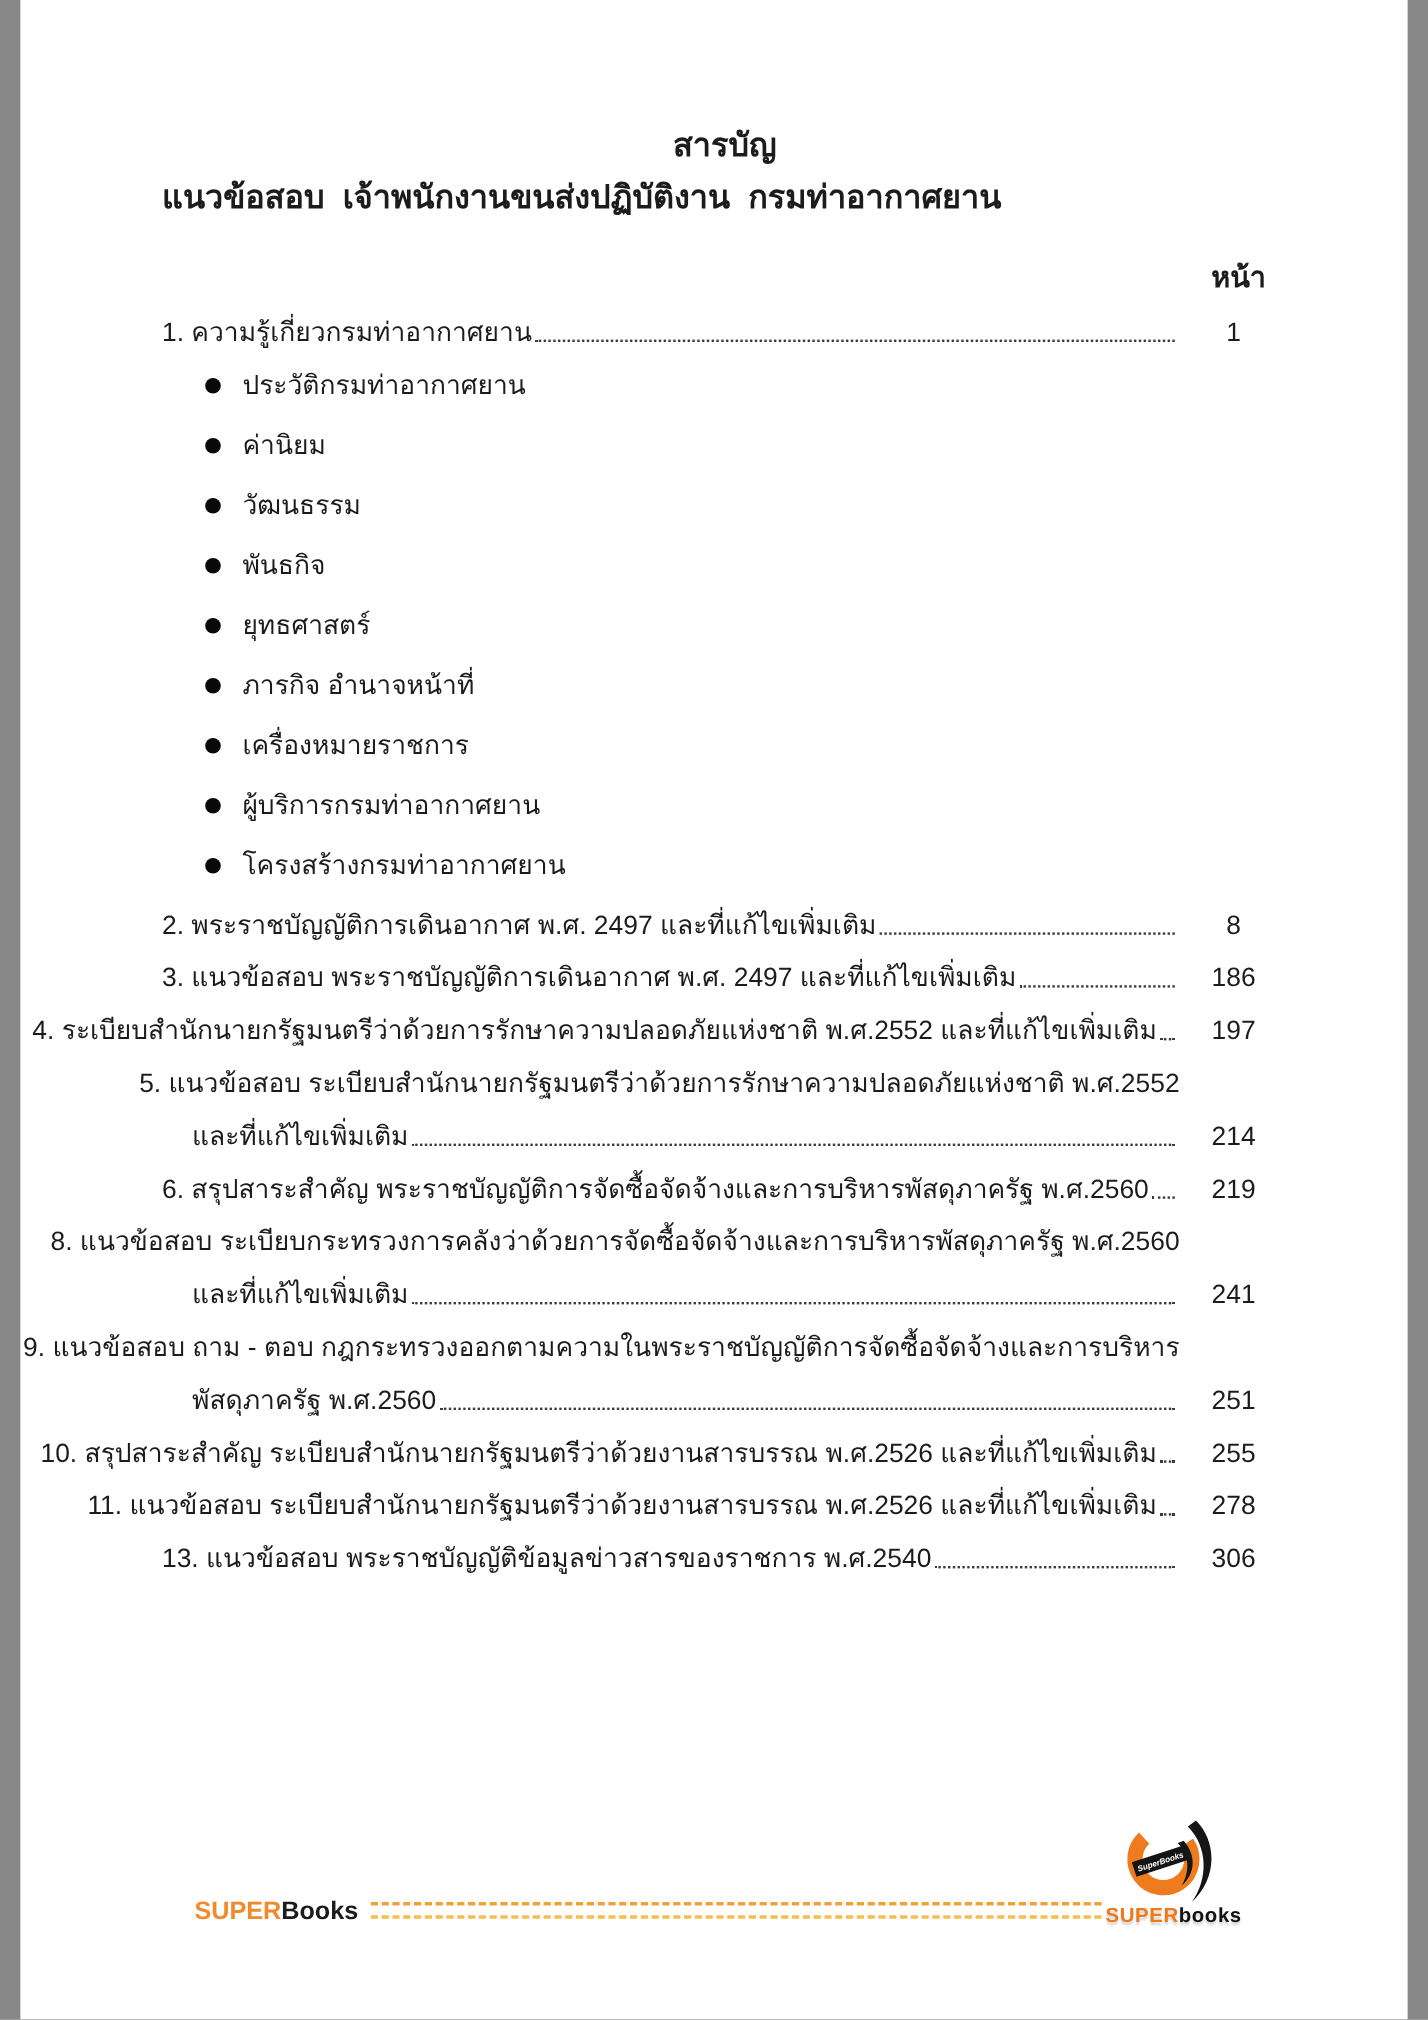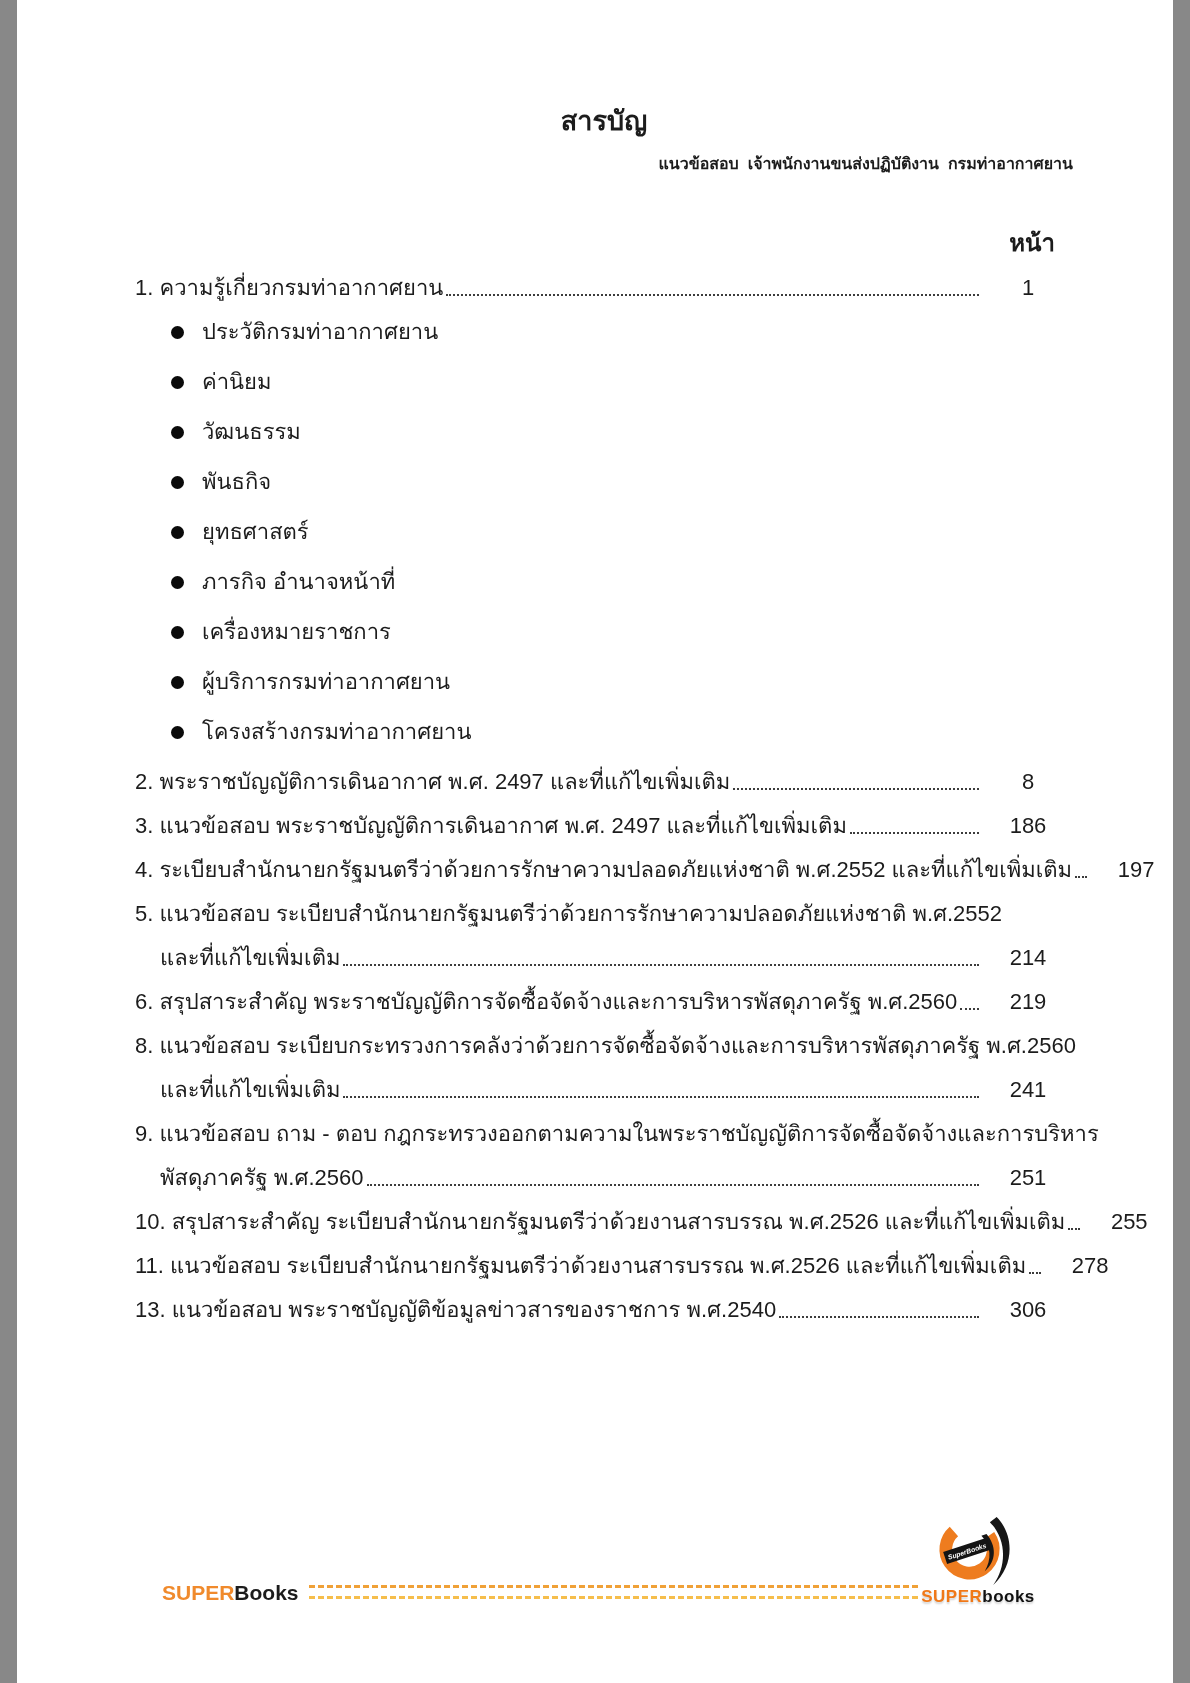--- a/index.html
+++ b/index.html
@@ -15,39 +15,40 @@
   .content{
     padding:104px 100px 0 118px; 
   }
   .doc-title{
     text-align:center;
     font-size:27px;font-weight:bold;
     line-height:34px;
     margin:0;
   }
   .doc-subtitle{
-    text-align:right;
-    font-size:16px;font-weight:bold;
+    text-align:left;
+    font-size:27px;font-weight:bold;
     line-height:32px;
     margin:10px 0 0 0;
     white-space:pre-wrap;
   }
   .col-header{
     text-align:right;
     font-size:24px;font-weight:bold;
     line-height:32px;
-    margin-top:47px;
+    margin-top:36px;
     padding-right:18px;
   }
   .toc{margin-top:14px;font-size:22px;}
   .toc-row{
     display:flex;
     align-items:flex-end;
     line-height:30px;
     margin-bottom:14px;
+    justify-content:flex-end;
   }
   .toc-row.cont .toc-text{padding-left:25px;}
   .toc-text{white-space:nowrap;}
   .toc-dots{
     flex:1 1 auto;
     border-bottom:2.5px dotted #3c3c3c;
     margin:0 4px 7px 3px;
     min-width:12px;
   }
   .toc-nodots{flex:1 1 auto;}

